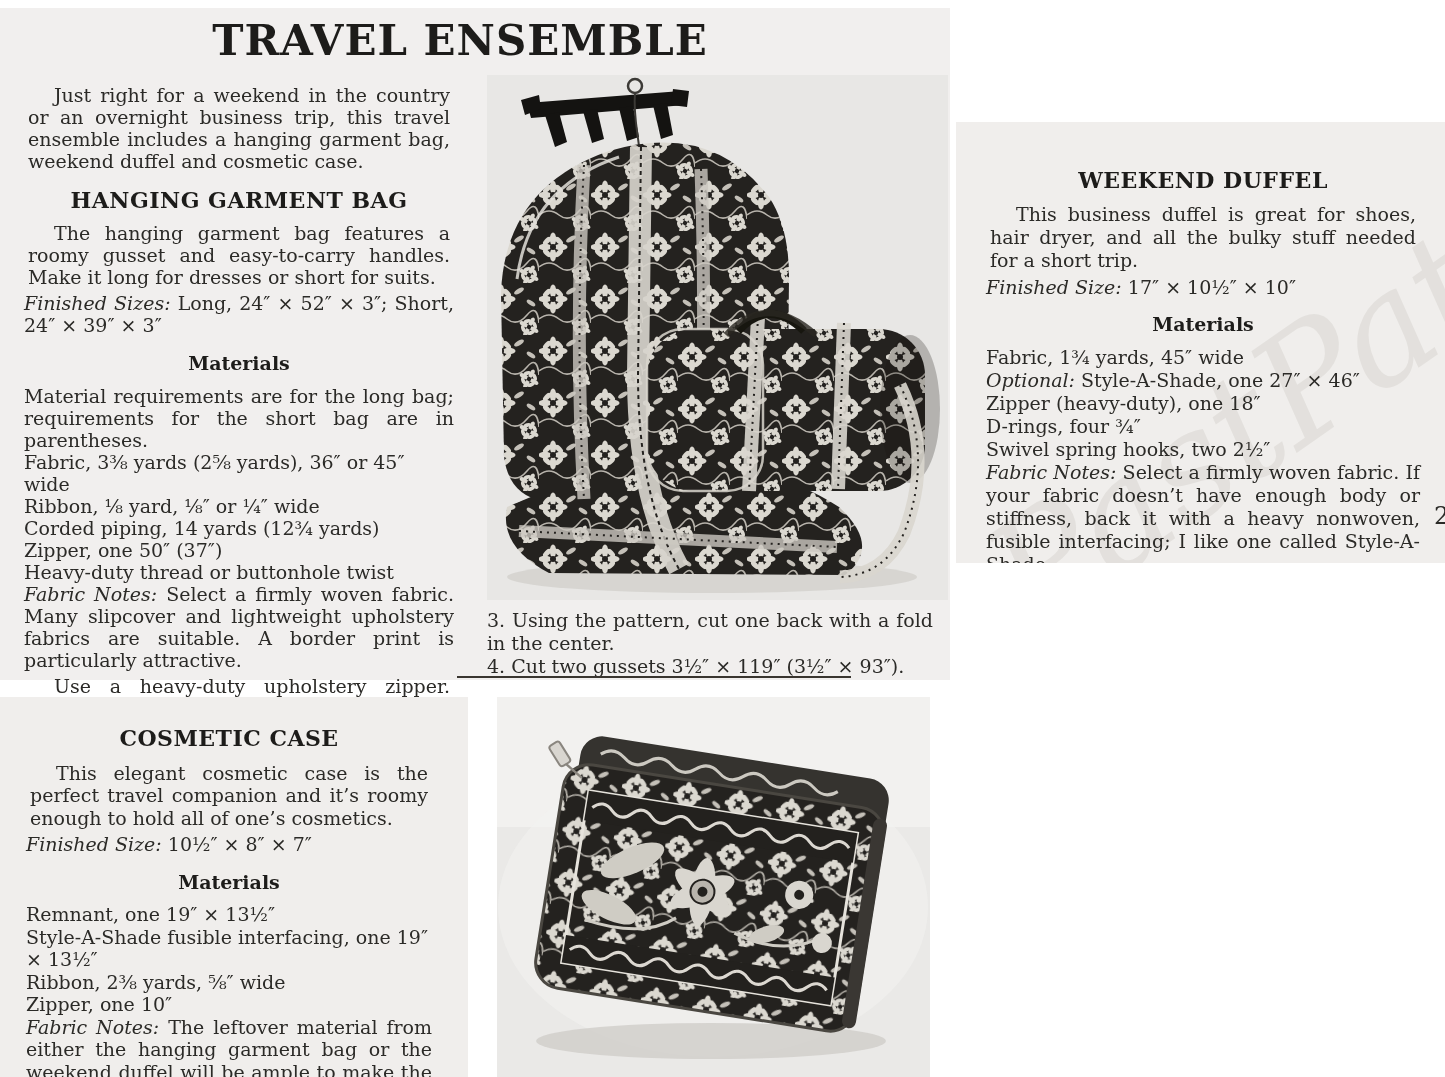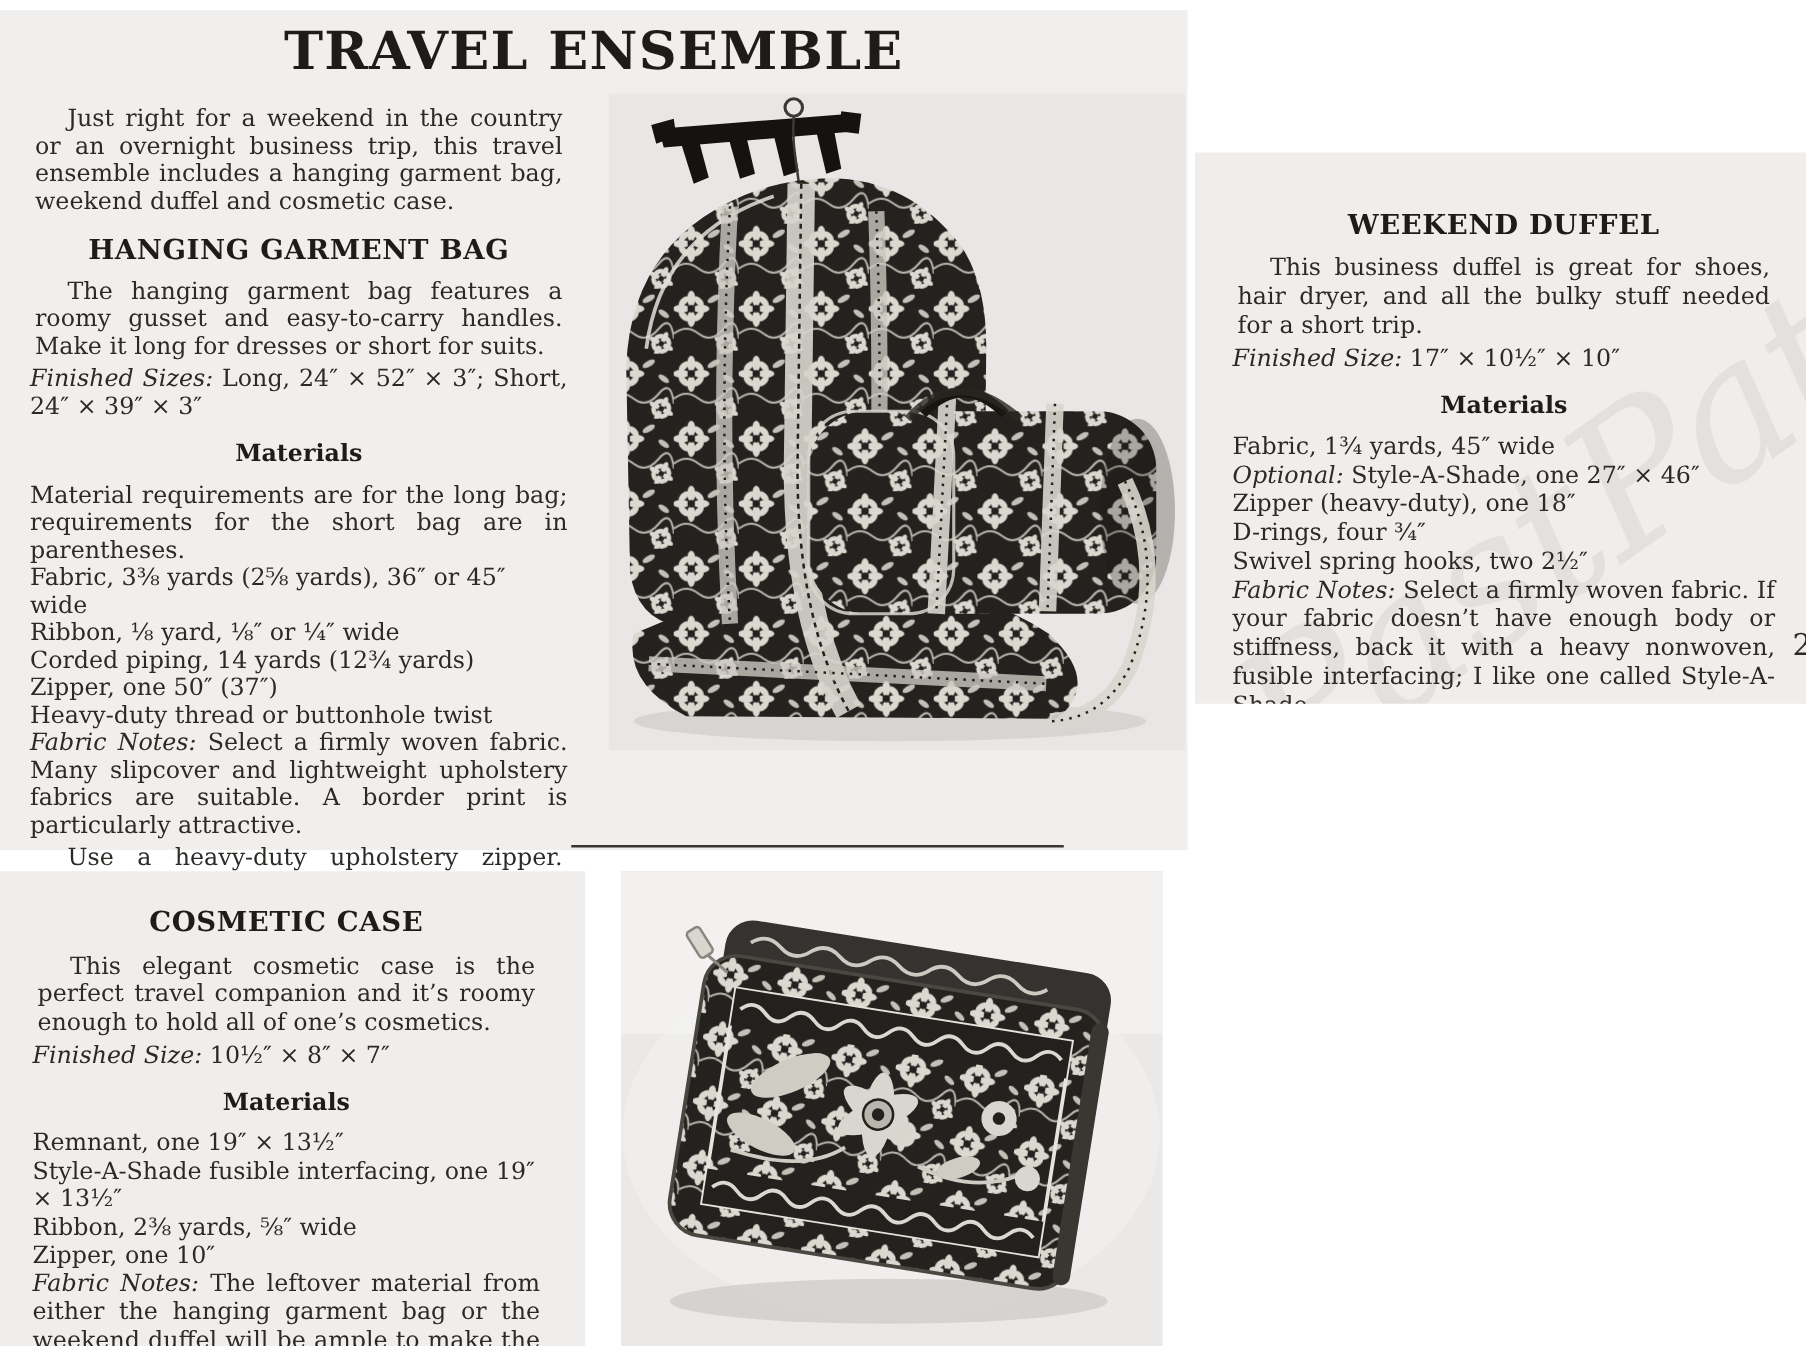--- a/index.html
+++ b/index.html
@@ -7,21 +7,21 @@
     width:1445px;height:1077px;position:relative;overflow:hidden;
     background:#ffffff;
     font-family:"DejaVu Serif","Liberation Serif",serif;
     color:#2b2a27;
   }
   .block{position:absolute;}
   
   #block-top{left:0;top:8px;width:950px;height:672px;background:#f1efee;}
   #page-title{
     position:absolute;left:0;top:8px;width:920px;text-align:center;
-    font-size:42px;font-weight:bold;letter-spacing:1px;color:#1d1c1a;padding-left:15px;
+    font-size:42px;font-weight:bold;letter-spacing:1px;color:#1d1c1a;
   }
   #left-col{position:absolute;left:24px;top:72px;width:430px;font-size:19px;line-height:22px;}
   .para{margin:4px;text-indent:26px;text-align:justify;}
   .jtext{margin:0;text-align:justify;}
   .mline{margin:0;}
   .ilead{font-style:italic;}
   .ilead:empty{display:none;}
   .sec-head{
     text-align:center;font-weight:bold;font-size:22px;letter-spacing:.5px;
     margin:17px 0 11px 0;color:#1d1c1a;
@@ -144,20 +144,24 @@
         <path d="M62 -70 L 56 96" stroke="#d9d6ce" stroke-width="14" fill="none" opacity="0.9"></path>
         <path d="M62 -70 L 56 96" stroke="#24221f" stroke-width="2" stroke-dasharray="2 5" fill="none"></path>
         <path d="M-44 -62 Q -12 -96 22 -62" stroke="#17160f" stroke-width="8" fill="none"></path>
         <path d="M-56 -58 Q -16 -102 34 -58" stroke="#2a2822" stroke-width="6" fill="none" opacity="0.8"></path>
         <path d="M118 -8 Q 152 62 122 140 Q 102 182 58 184" stroke="#d9d6ce" stroke-width="13" fill="none" opacity="0.9"></path>
         <path d="M118 -8 Q 152 62 122 140 Q 102 182 58 184" stroke="#24221f" stroke-width="2" stroke-dasharray="2 5" fill="none"></path>
       </g>
     </svg>
   </div>
 
+  <div id="steps">
+    <p class="jtext">3. Using the pattern, cut one back with a fold in the center.</p>
+    <p class="mline">4. Cut two gussets 3½″ × 119″ (3½″ × 93″).</p>
+  </div>
   <div id="rule-under-steps"></div>
 </div>
 
 <div id="block-right" class="block">
   <div id="watermark">PastPat</div>
   <div id="right-content">
     <div class="sec-head">WEEKEND DUFFEL</div>
     <p class="para">This business duffel is great for shoes, hair dryer, and all the bulky stuff needed for a short trip.</p>
     <p class="mline"><span class="ilead">Finished Size:</span> <span>17″ × 10½″ × 10″</span></p>
 

